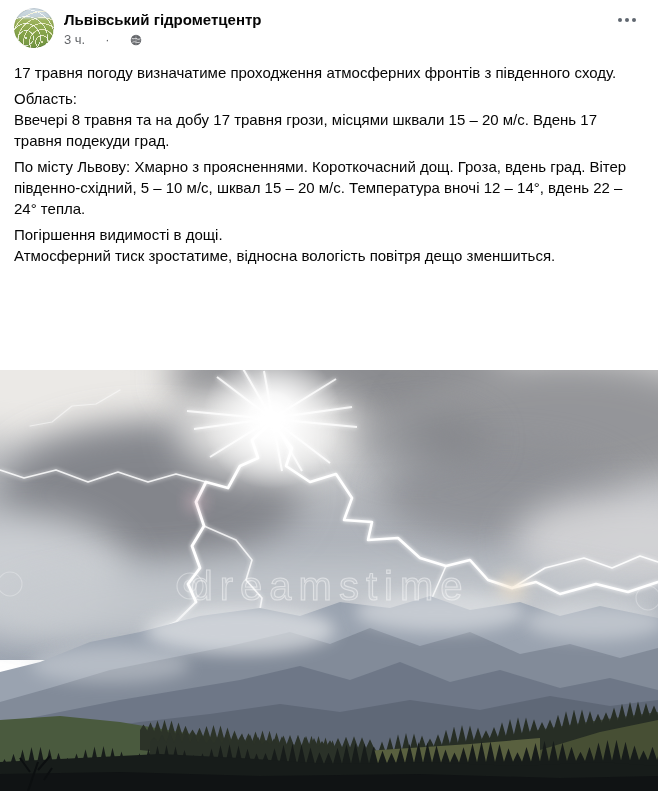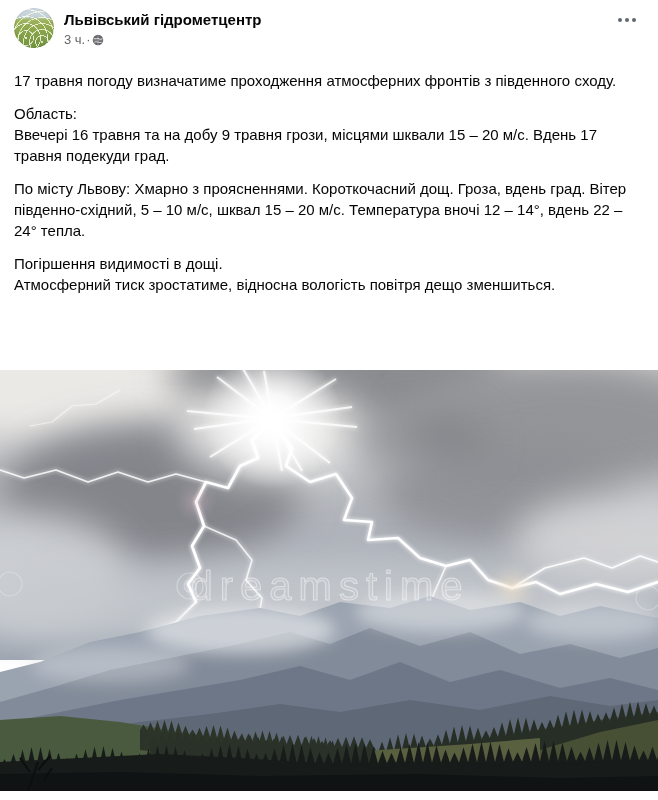--- a/index.html
+++ b/index.html
@@ -12,27 +12,27 @@
   .avatar {
     width:40px; height:40px; border-radius:50%; flex:0 0 40px; cursor:pointer;
     background:
       repeating-radial-gradient(circle at 30% 75%, rgba(255,255,255,.8) 0 .7px, transparent 1px 7px),
       repeating-radial-gradient(circle at 70% 85%, rgba(255,250,220,.8) 0 .7px, transparent 1px 6px),
       linear-gradient(to bottom, #cdd9e2 0%, #c4d2d8 22%, #9eb35e 30%, #8aa64c 55%, #6f9340 100%);
     box-shadow: inset 0 0 0 1px rgba(0,0,0,.08);
   }
   .header-info { margin-left:10px; padding-top:2px; }
   .author-name { font-size:15px; font-weight:700; color:#050505; line-height:19px; cursor:pointer; }
-  .post-meta { display:flex; align-items:center; gap:1px; margin-top:3px; font-size:13px; color:#65676b; line-height:16px; }
+  .post-meta { display:flex; align-items:center; gap:20px; margin-top:3px; font-size:13px; color:#65676b; line-height:16px; }
   .menu-button { position:absolute; right:18px; top:12px; display:flex; gap:3px; padding:6px 4px; cursor:pointer; border-radius:50%; }
   .menu-button i { width:4px; height:4px; border-radius:50%; background:#606770; display:block; }
 
   
   .post-text { padding:10px 14px 2px 14px; font-size:15px; line-height:21px; color:#050505; }
-  .post-text .para { white-space:pre-line; margin:12px 0 5px 0; }
+  .post-text .para { white-space:pre-line; margin:4px 0 5px 0; }
   .post-text .para:last-child { margin-bottom:0; }
 
   
   .post-photo { position:absolute; left:0; top:370px; width:658px; height:421px; cursor:pointer; }
   .post-photo svg { display:block; }
 </style>
 </head>
 <body>
 
 <div class="page">
@@ -57,21 +57,21 @@
       <i></i>
         <i></i>
         <i></i>
     </div>
   </div>
 
   <div class="post-text">
 
   <div class="para">17 травня погоду визначатиме проходження атмосферних фронтів з південного сходу.</div>
       <div class="para">Область:
-Ввечері 16 травня та на добу 9 травня грози, місцями шквали 15 – 20 м/с. Вдень 17 травня подекуди град.</div>
+Ввечері 8 травня та на добу 17 травня грози, місцями шквали 15 – 20 м/с. Вдень 17 травня подекуди град.</div>
       <div class="para">По місту Львову: Хмарно з проясненнями. Короткочасний дощ. Гроза, вдень град. Вітер південно-східний, 5 – 10 м/с, шквал 15 – 20 м/с. Температура вночі 12 – 14°, вдень 22 – 24° тепла.</div>
       <div class="para">Погіршення видимості в дощі.
 Атмосферний тиск зростатиме, відносна вологість повітря дещо зменшиться.</div>
     </div>
 
   <div class="post-photo">
     <svg width="658" height="421" viewBox="0 0 658 421" preserveAspectRatio="none">
       <defs>
         <linearGradient id="sky" x1="0" y1="0" x2="0" y2="1">
           <stop offset="0" stop-color="#d5d4d3"></stop>

